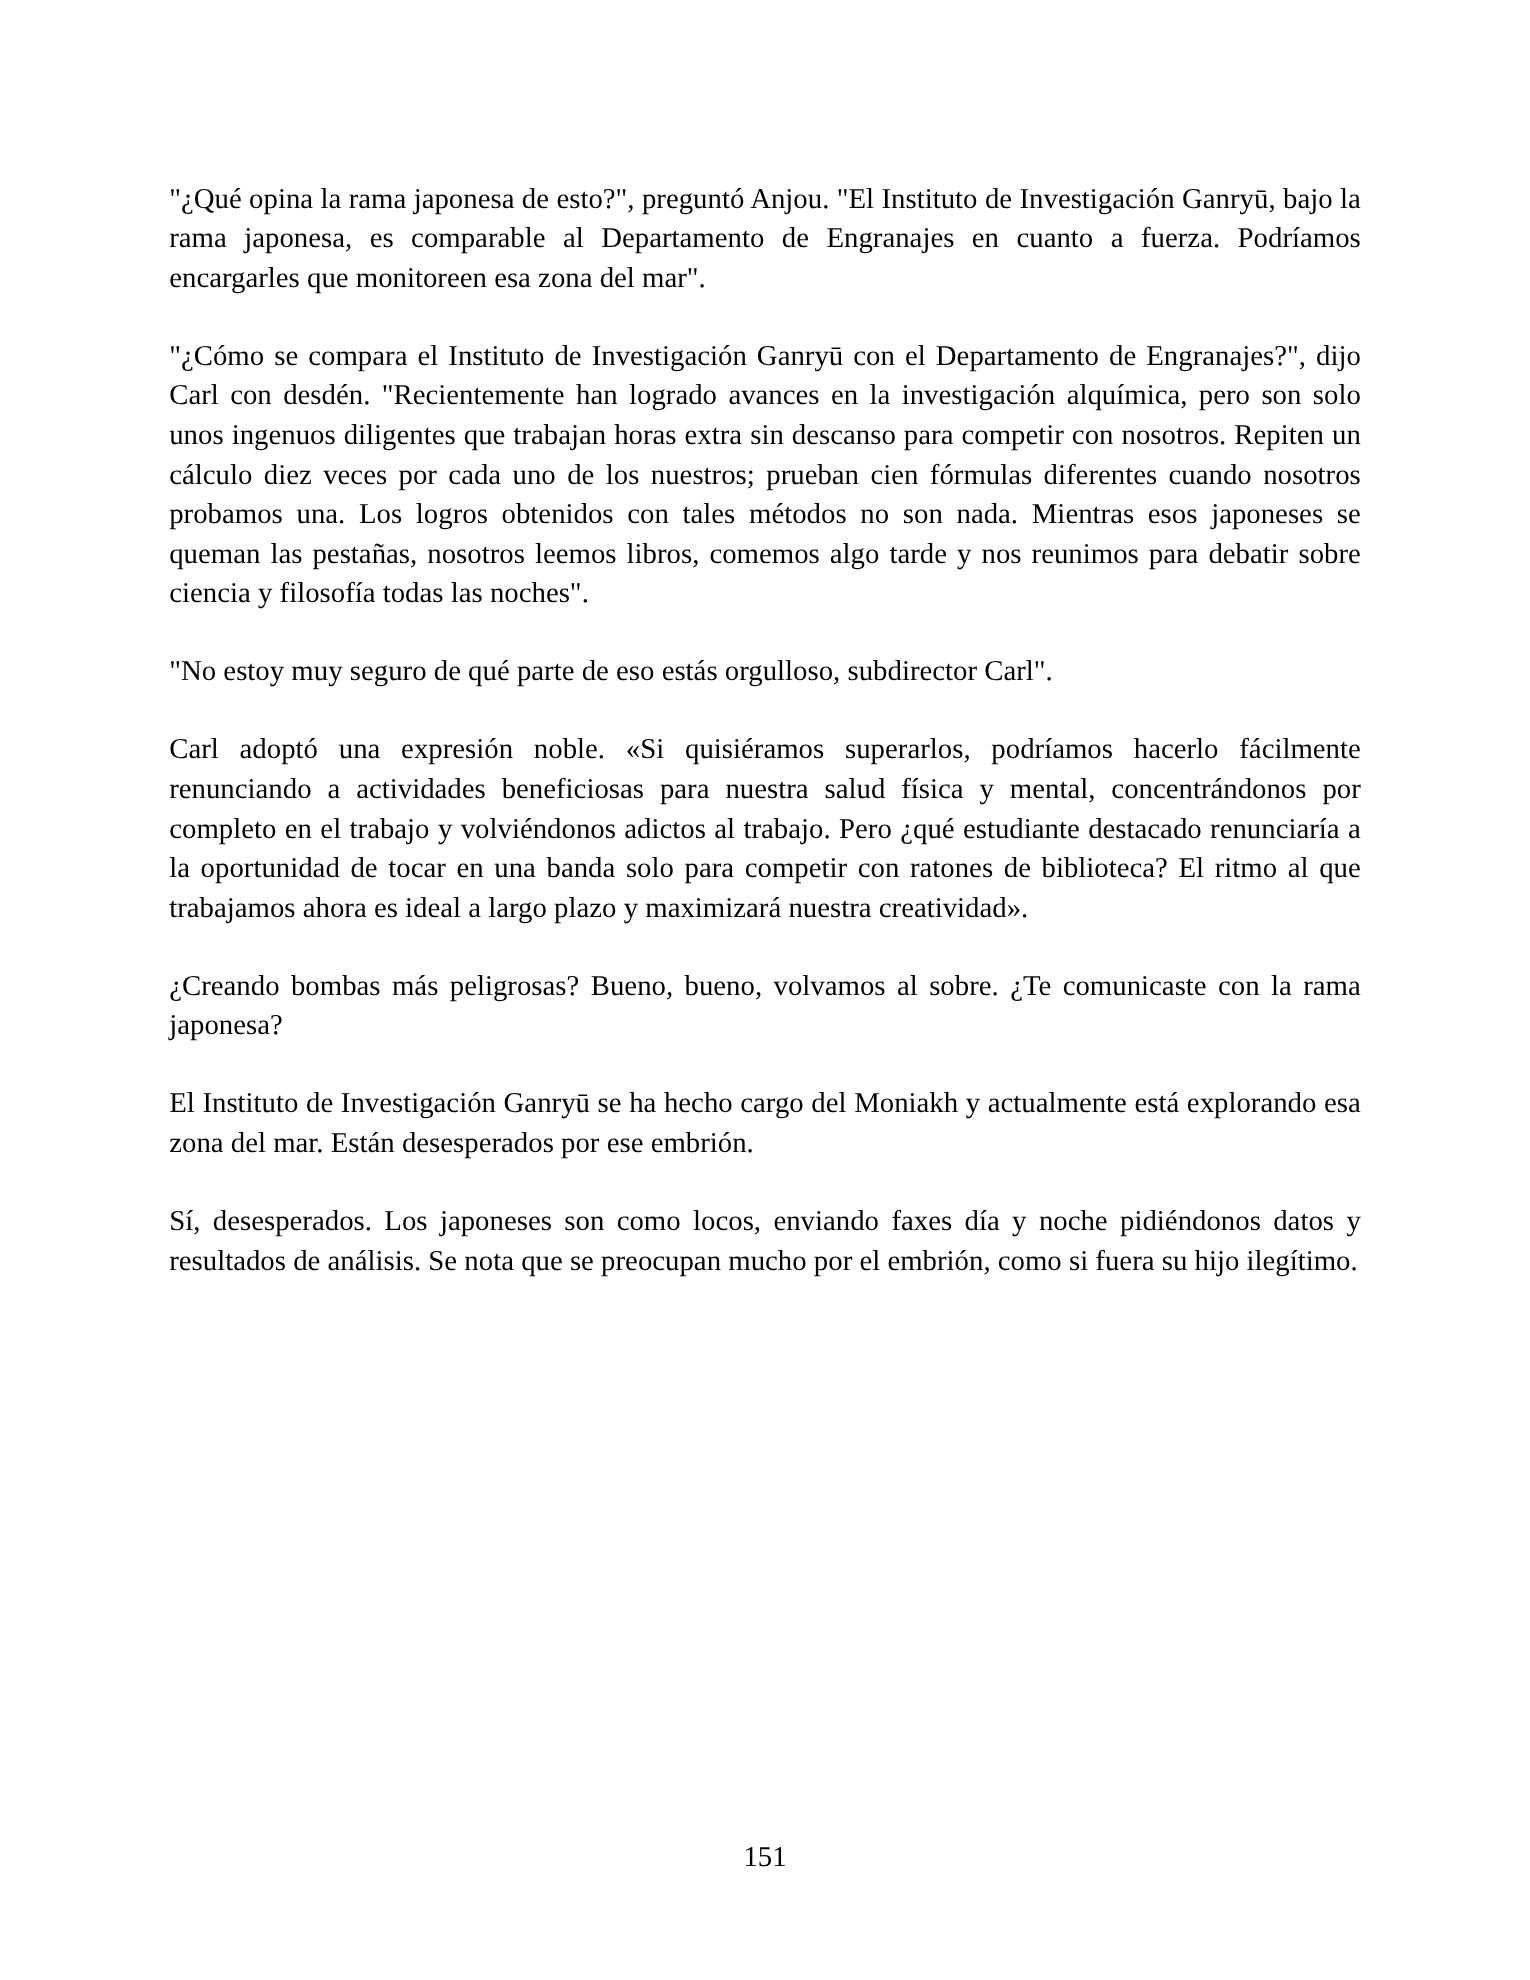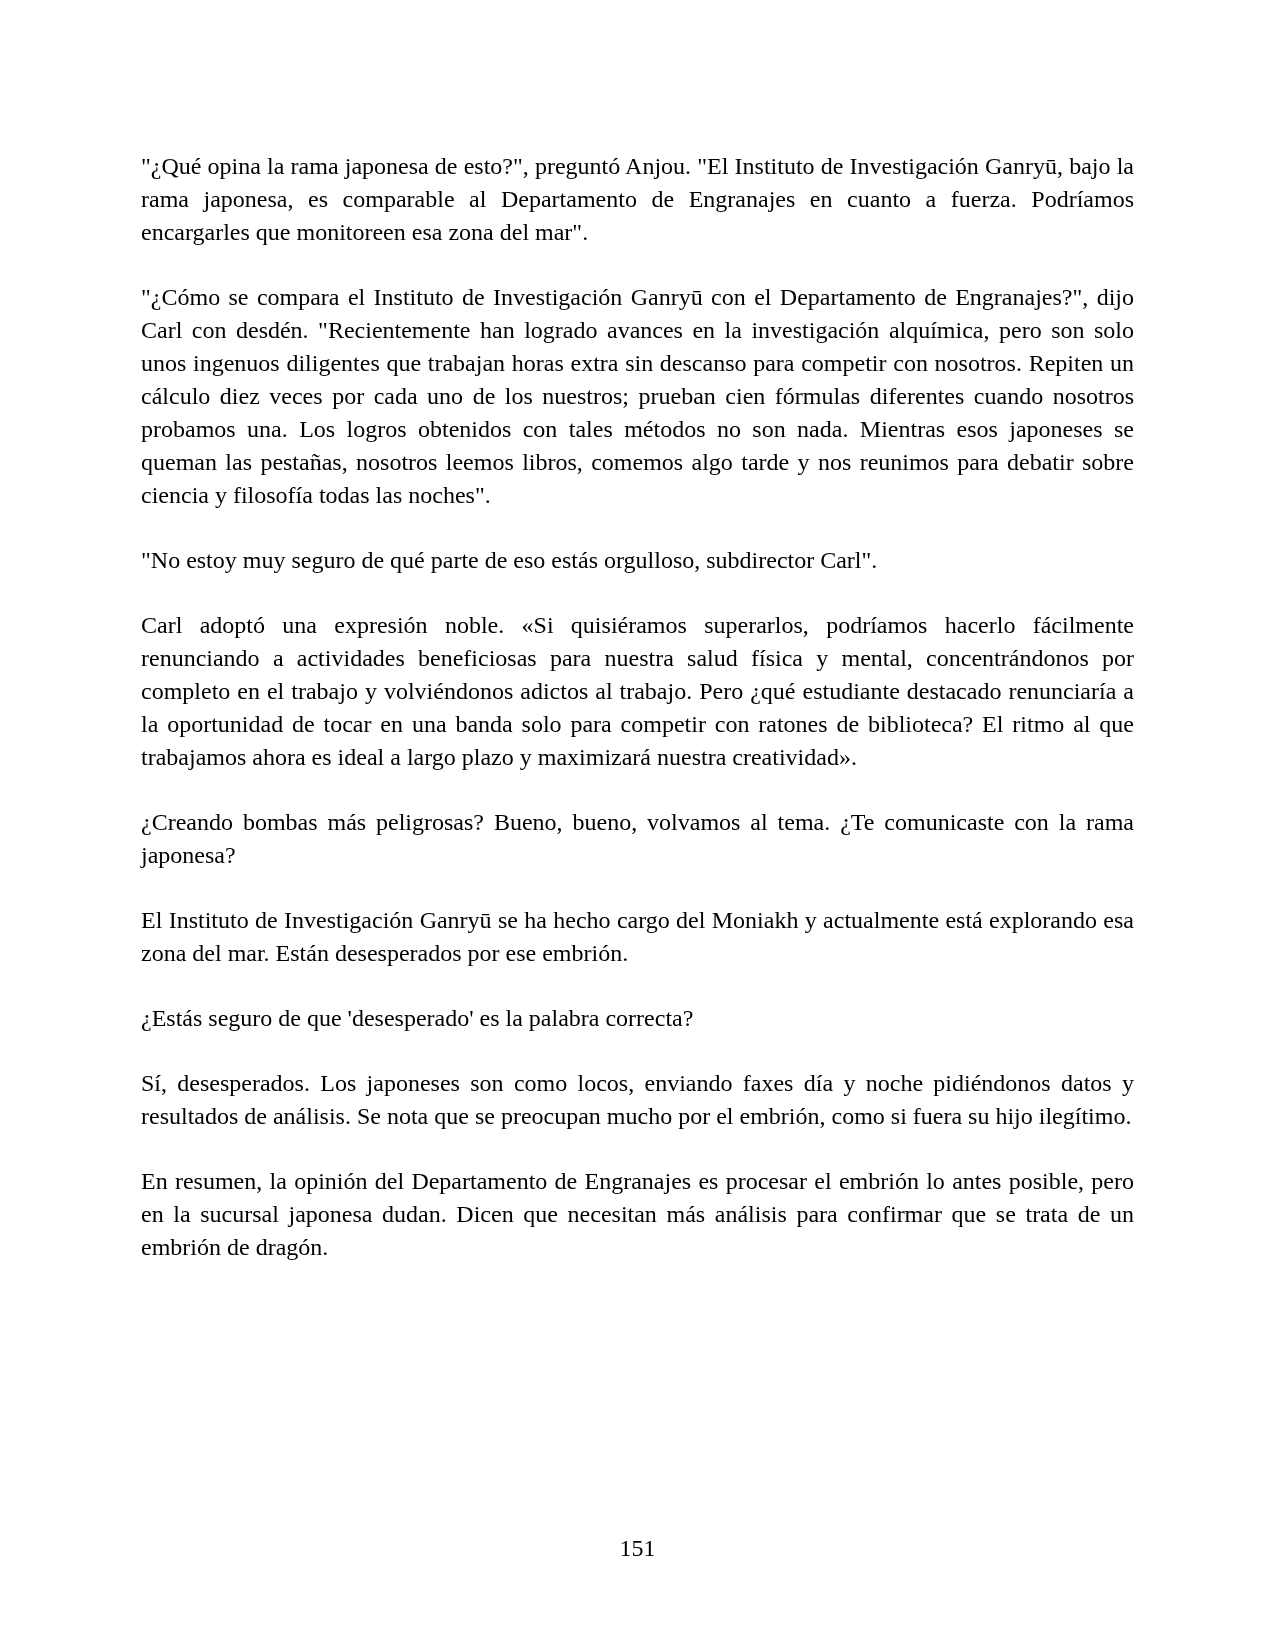--- a/index.html
+++ b/index.html
@@ -42,20 +42,18 @@
 </style>
 </head>
 <body>
 
 <div class="page">
   <div class="content">
     <p class="para">"¿Qué opina la rama japonesa de esto?", preguntó Anjou. "El Instituto de Investigación Ganryū, bajo la rama japonesa, es comparable al Departamento de Engranajes en cuanto a fuerza. Podríamos encargarles que monitoreen esa zona del mar".</p>
     <p class="para">"¿Cómo se compara el Instituto de Investigación Ganryū con el Departamento de Engranajes?", dijo Carl con desdén. "Recientemente han logrado avances en la investigación alquímica, pero son solo unos ingenuos diligentes que trabajan horas extra sin descanso para competir con nosotros. Repiten un cálculo diez veces por cada uno de los nuestros; prueban cien fórmulas diferentes cuando nosotros probamos una. Los logros obtenidos con tales métodos no son nada. Mientras esos japoneses se queman las pestañas, nosotros leemos libros, comemos algo tarde y nos reunimos para debatir sobre ciencia y filosofía todas las noches".</p>
     <p class="para">"No estoy muy seguro de qué parte de eso estás orgulloso, subdirector Carl".</p>
     <p class="para">Carl adoptó una expresión noble. «Si quisiéramos superarlos, podríamos hacerlo fácilmente renunciando a actividades beneficiosas para nuestra salud física y mental, concentrándonos por completo en el trabajo y volviéndonos adictos al trabajo. Pero ¿qué estudiante destacado renunciaría a la oportunidad de tocar en una banda solo para competir con ratones de biblioteca? El ritmo al que trabajamos ahora es ideal a largo plazo y maximizará nuestra creatividad».</p>
-    <p class="para">¿Creando bombas más peligrosas? Bueno, bueno, volvamos al tema. ¿Te comunicaste con la rama japonesa?</p>
+    <p class="para">¿Creando bombas más peligrosas? Bueno, bueno, volvamos al sobre. ¿Te comunicaste con la rama japonesa?</p>
     <p class="para">El Instituto de Investigación Ganryū se ha hecho cargo del Moniakh y actualmente está explorando esa zona del mar. Están desesperados por ese embrión.</p>
-    <p class="para">¿Estás seguro de que 'desesperado' es la palabra correcta?</p>
     <p class="para">Sí, desesperados. Los japoneses son como locos, enviando faxes día y noche pidiéndonos datos y resultados de análisis. Se nota que se preocupan mucho por el embrión, como si fuera su hijo ilegítimo.</p>
-    <p class="para">En resumen, la opinión del Departamento de Engranajes es procesar el embrión lo antes posible, pero en la sucursal japonesa dudan. Dicen que necesitan más análisis para confirmar que se trata de un embrión de dragón.</p>
   </div>
   <div class="page-number">151</div>
 </div>
 
 </body></html>

